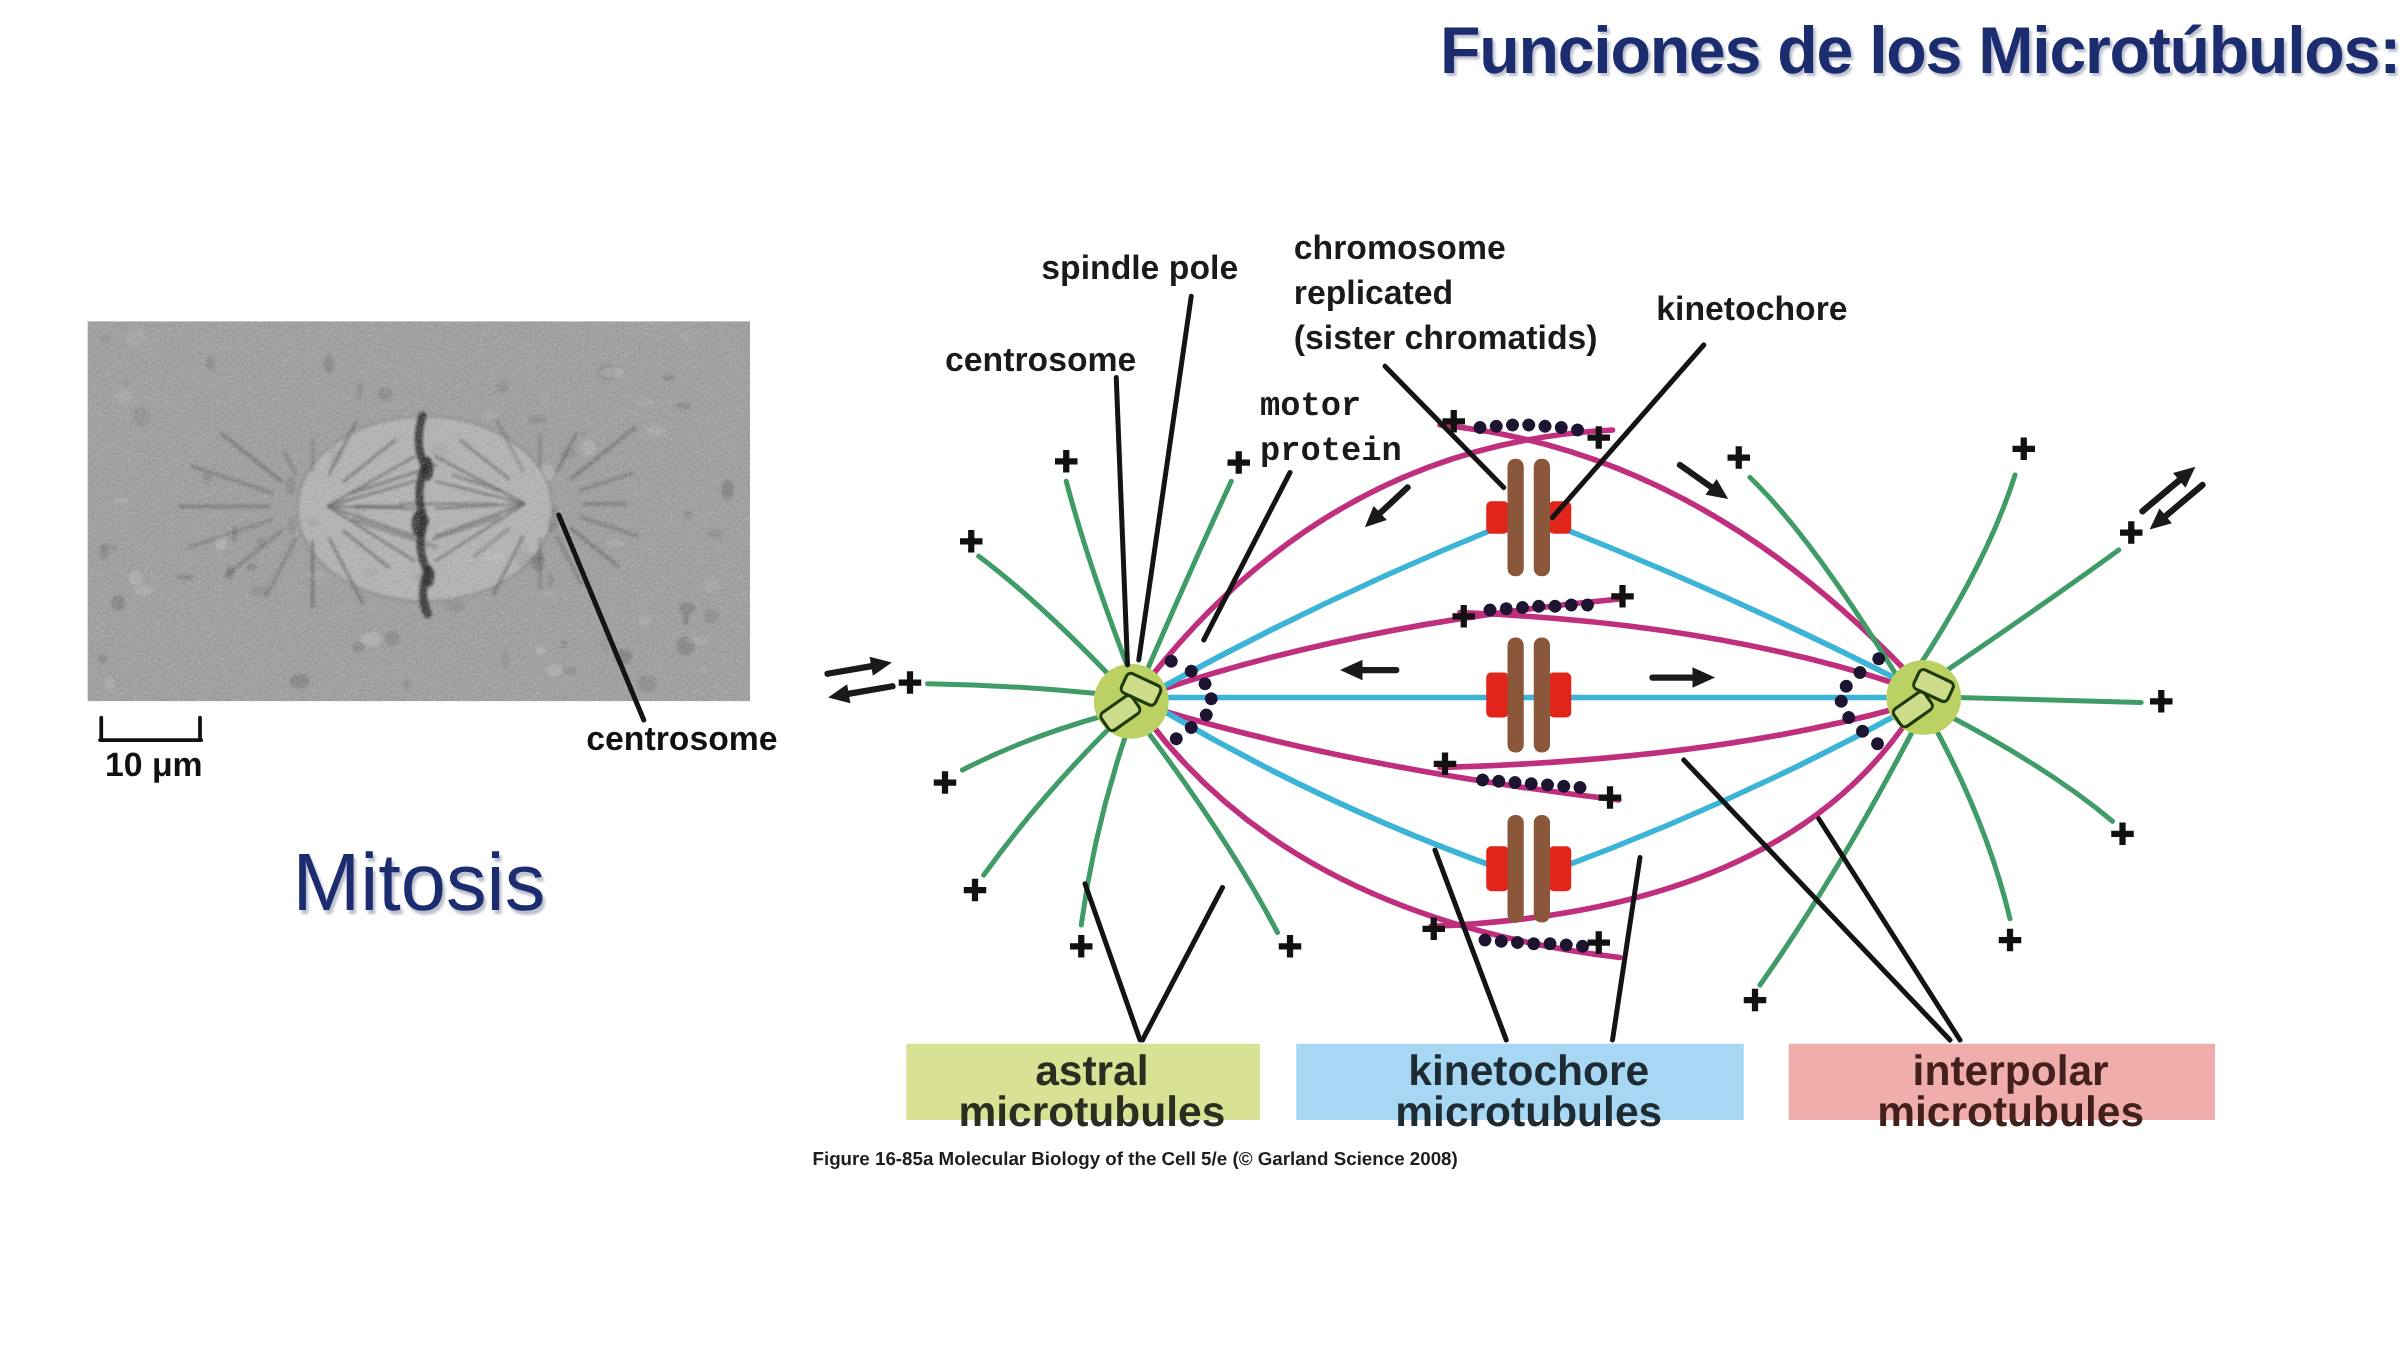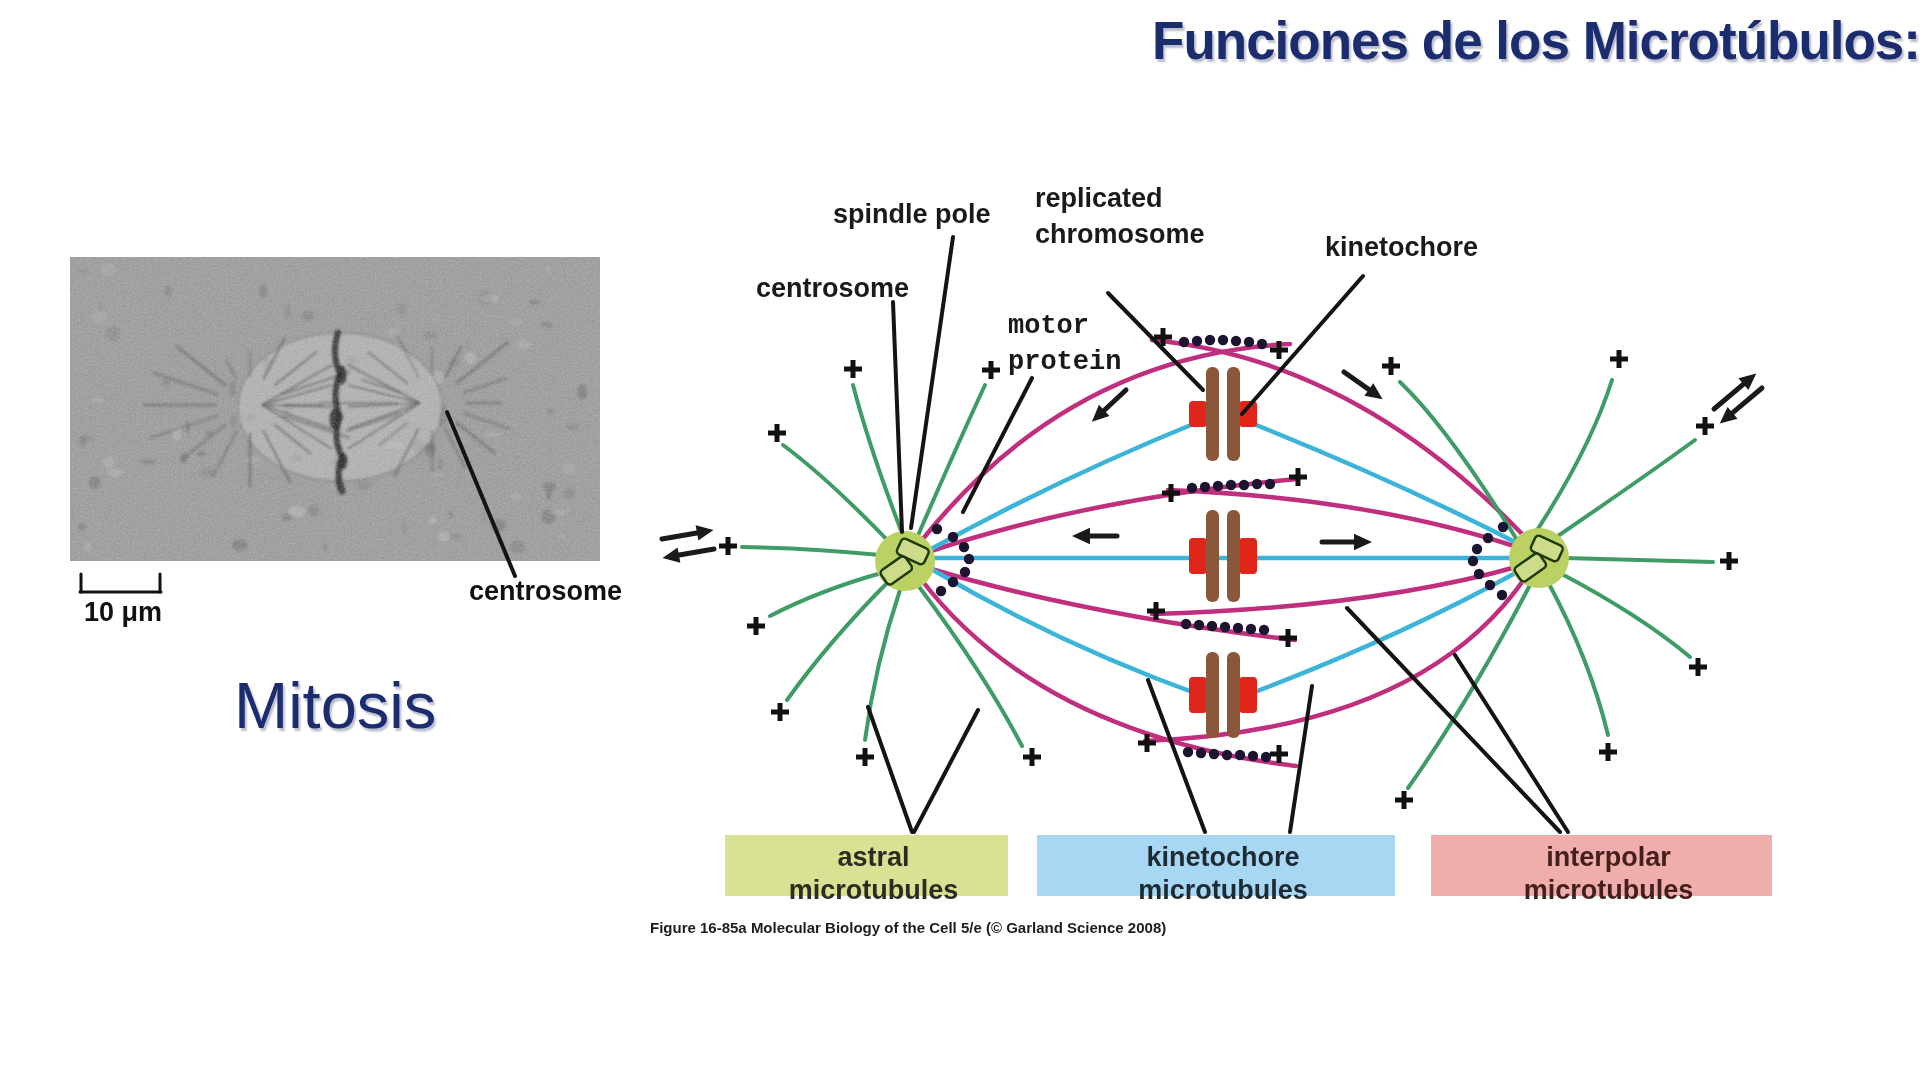--- a/index.html
+++ b/index.html
@@ -14,21 +14,21 @@
   .subtitle{position:absolute;left:234px;top:668px;font-size:65px;font-weight:normal;
             color:var(--c-navy,#1c2d6f);text-shadow:2px 3px 2px rgba(30,40,90,.30);}
   .dlabel{position:absolute;font-size:27px;font-weight:bold;color:var(--c-ink,#1a1a1a);
           line-height:36px;z-index:4;white-space:nowrap;}
   #lab-spindle-pole{left:833px;top:196px;}
   #lab-centrosome{left:756px;top:270px;}
   #lab-replicated{left:1035px;top:180px;}
   #lab-kinetochore{left:1325px;top:229px;}
   #lab-motor{left:1008px;top:308px;font-family:Liberation Mono, monospace;}
   .legend-box{position:absolute;top:835px;height:61px;z-index:4;text-align:center;
-              font-size:27px;font-weight:bold;line-height:33px;padding-top:6px;box-sizing:border-box;padding-left:14px;}
+              font-size:34px;font-weight:bold;line-height:33px;padding-top:6px;box-sizing:border-box;padding-left:14px;}
   #legend-astral{left:725px;width:283px;}
   #legend-kinetochore{left:1037px;width:358px;}
   #legend-interpolar{left:1411px;width:341px;}
   .caption{position:absolute;left:650px;top:919px;font-size:15px;font-weight:bold;color:#1d1d1d;z-index:4;}
   #overlay{position:absolute;left:0;top:0;z-index:3;pointer-events:none;}
 </style>
 </head>
 <body>
 
 <div class="slide">
@@ -195,22 +195,23 @@
     </svg>
   </div>
 
   <div class="scale-label">10 μm</div>
   <div class="photo-label">centrosome</div>
   <div class="subtitle">Mitosis</div>
 
   <div class="dlabel" id="lab-spindle-pole">spindle pole</div>
   <div class="dlabel" id="lab-centrosome">centrosome</div>
   <div class="dlabel" id="lab-replicated">
+    <div>chromosome</div>
     <div>replicated</div>
-    <div>chromosome</div>
+    <div>(sister chromatids)</div>
   </div>
   <div class="dlabel" id="lab-kinetochore">kinetochore</div>
   <div class="dlabel" id="lab-motor">
     <div>motor</div>
     <div>protein</div>
   </div>
 
   <div class="legend-box" id="legend-astral" style="background: rgb(217, 225, 148); color: rgb(44, 44, 32);">
     <div>astral</div>
     <div>microtubules</div>

